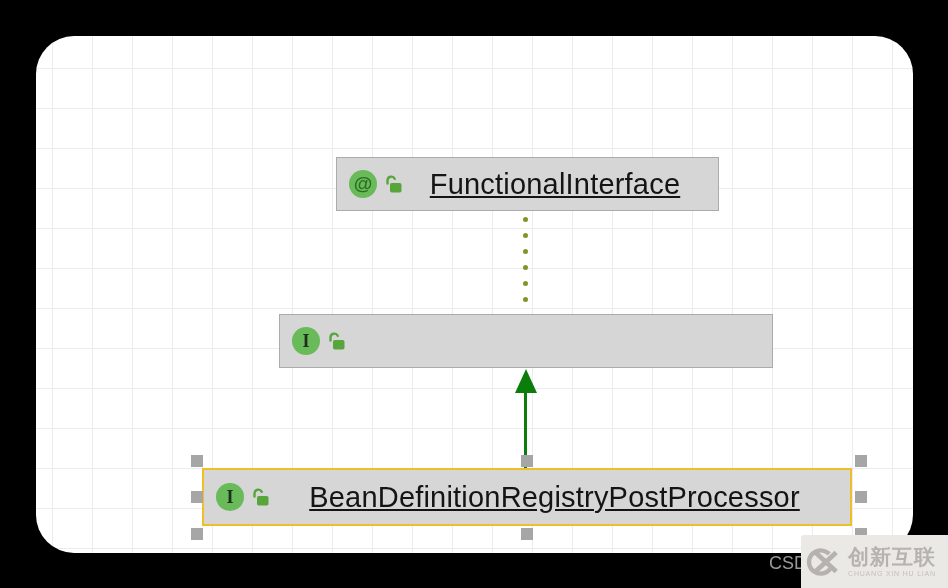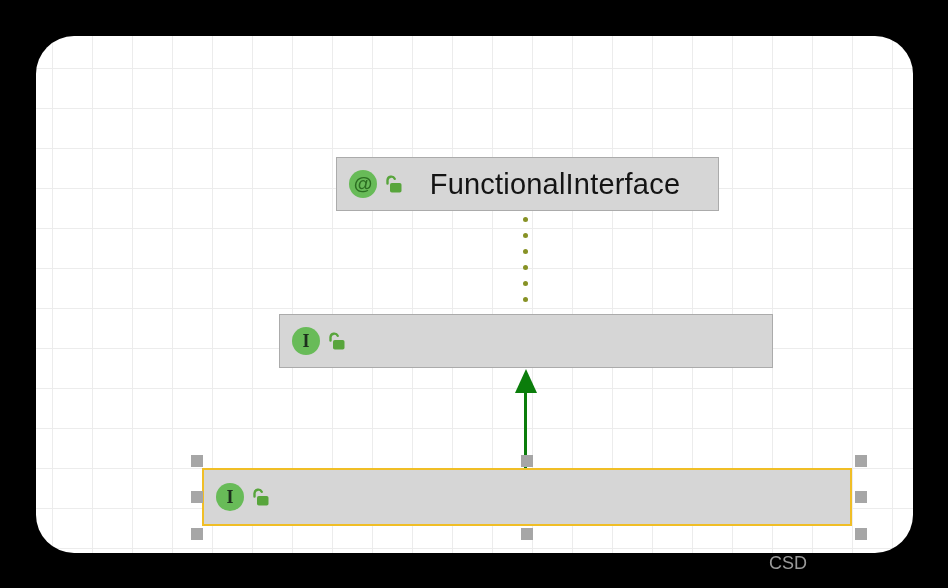--- a/index.html
+++ b/index.html
@@ -29,21 +29,21 @@
 
   .icon-group { display:flex; align-items:center; gap:7px; flex:0 0 auto; }
   .badge-circle {
     width:28px; height:28px; border-radius:50%; background:#68bb58;
     display:flex; align-items:center; justify-content:center;
   }
   .badge-at { font-size:19px; font-weight:bold; color:#2c6e22; font-family:"Liberation Sans",sans-serif; }
   .badge-i  { font-size:18px; font-weight:600; color:#1d301d; font-family:"Liberation Serif",serif; }
   .node-label {
     flex:1 1 auto; text-align:center; font-size:29px; color:#141414;
-    letter-spacing:0.2px; white-space:nowrap; overflow:hidden;
+    letter-spacing:0.2px; white-space:nowrap; overflow:hidden;text-decoration:underline;
   }
 
   
   .dot {
     position:absolute; width:5px; height:5px; border-radius:50%;
     background:#879225; left:487px;
   }
 
   
   .arrow-line {
@@ -122,31 +122,44 @@
     <div class="node node-3">
       <span class="icon-group">
         <span class="badge-circle">
           <span class="badge-i">I</span>
         </span>
         <svg width="20" height="20" viewBox="0 0 20 20">
           <path d="M3.5 9.5 V6.3 a3.8 3.8 0 0 1 7.2 -1.5" fill="none" stroke="#58a53c" stroke-width="2.4" stroke-linecap="round"></path>
           <rect x="6" y="9" width="11.5" height="9.5" rx="1.8" fill="#58a53c"></rect>
         </svg>
       </span>
+      <span class="node-label">BeanDefinitionRegistryPostProcessor</span>
     </div>
 
     <div>
       <div class="handle" style="left:155px; top:419px"></div>
       <div class="handle" style="left:485px; top:419px"></div>
       <div class="handle" style="left:819px; top:419px"></div>
       <div class="handle" style="left:155px; top:455px"></div>
       <div class="handle" style="left:819px; top:455px"></div>
       <div class="handle" style="left:155px; top:492px"></div>
       <div class="handle" style="left:485px; top:492px"></div>
       <div class="handle" style="left:819px; top:492px"></div>
     </div>
 
   </div>
 
   <div class="csdn-text">CSD</div>
 
+  <div class="brand-box">
+    <svg class="brand-logo" width="38" height="36" viewBox="0 0 44 40">
+      <g stroke="#b5b2af" fill="none" stroke-linecap="butt">
+        <circle cx="17" cy="20" r="13.5" stroke-width="5" stroke-dasharray="66 19" transform="rotate(35 17 20)"></circle>
+        <path d="M11 9 L35 31 M35 9 L11 31" stroke-width="5.5"></path>
+      </g>
+    </svg>
+    <span class="brand-texts">
+      <span class="brand-name">创新互联</span>
+      <span class="brand-sub">CHUANG XIN HU LIAN</span>
+    </span>
+  </div>
 
 </div>
 
 </body></html>

